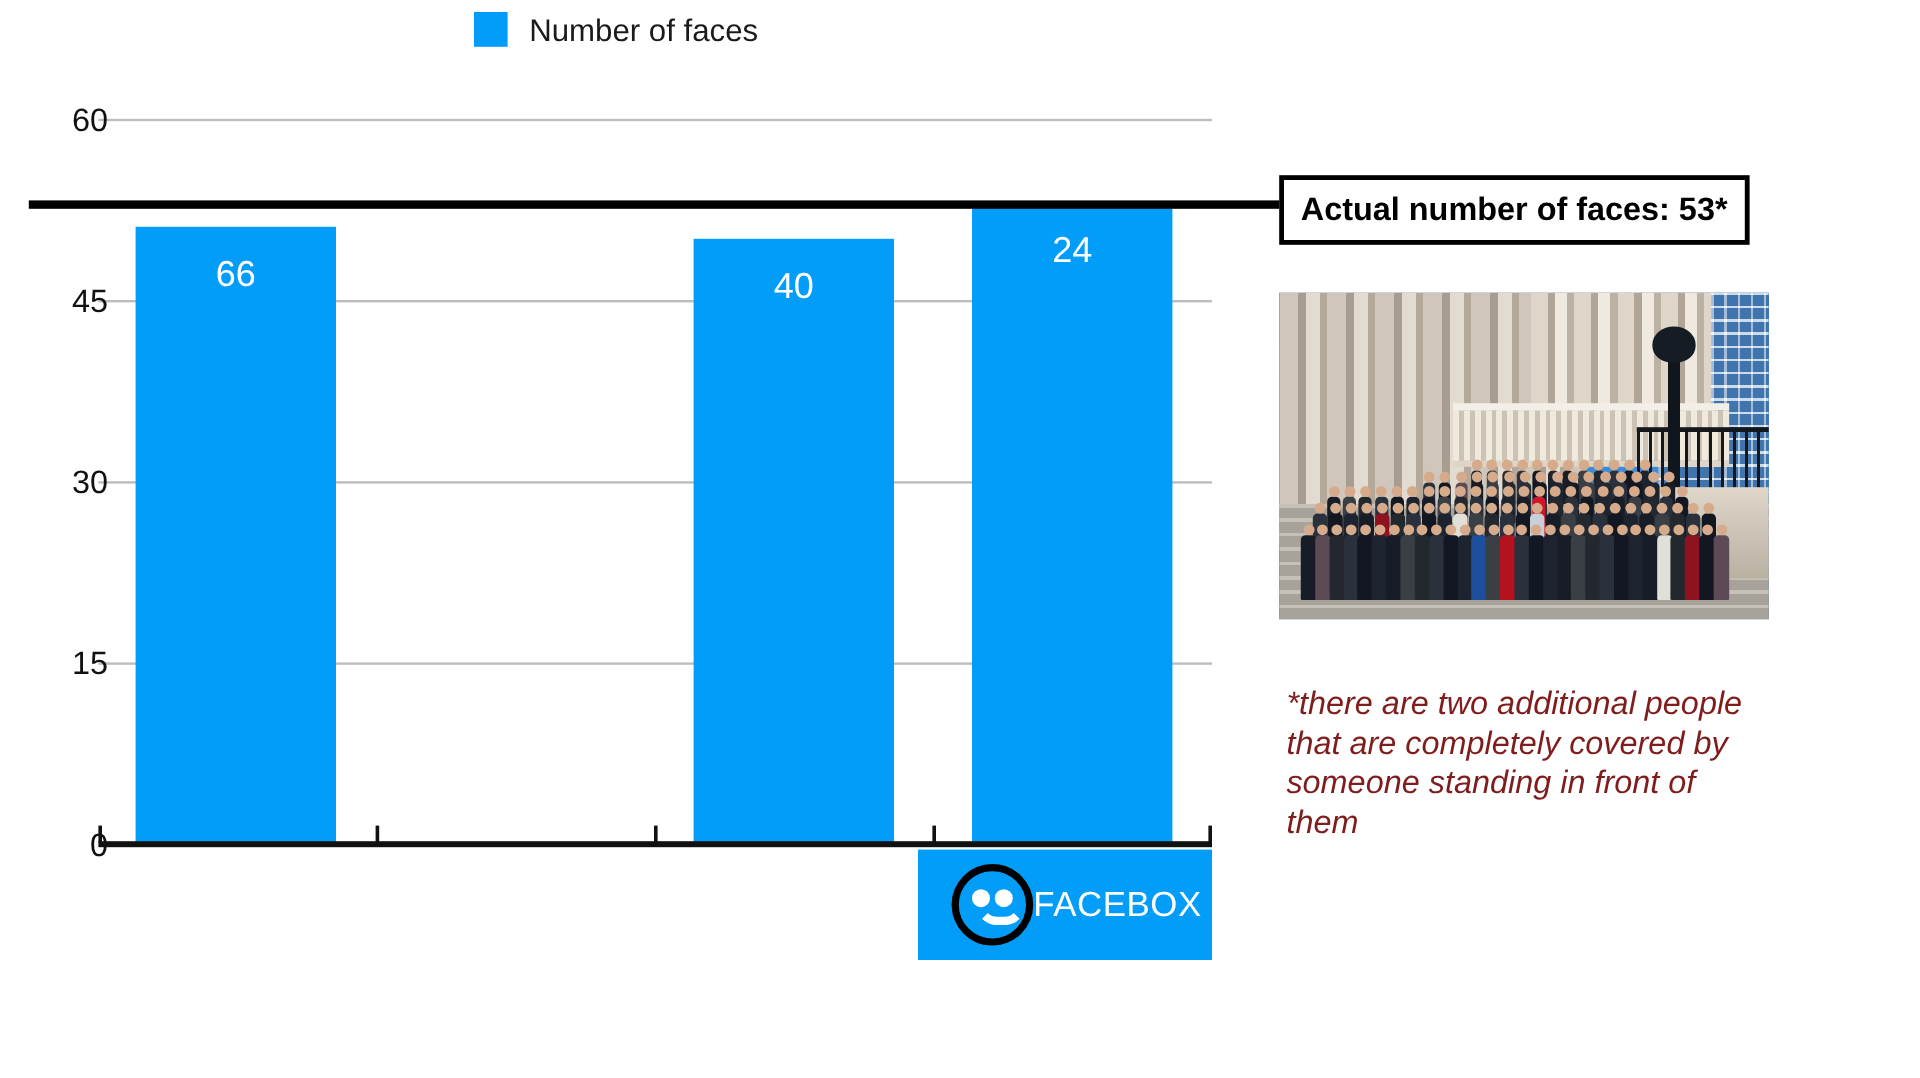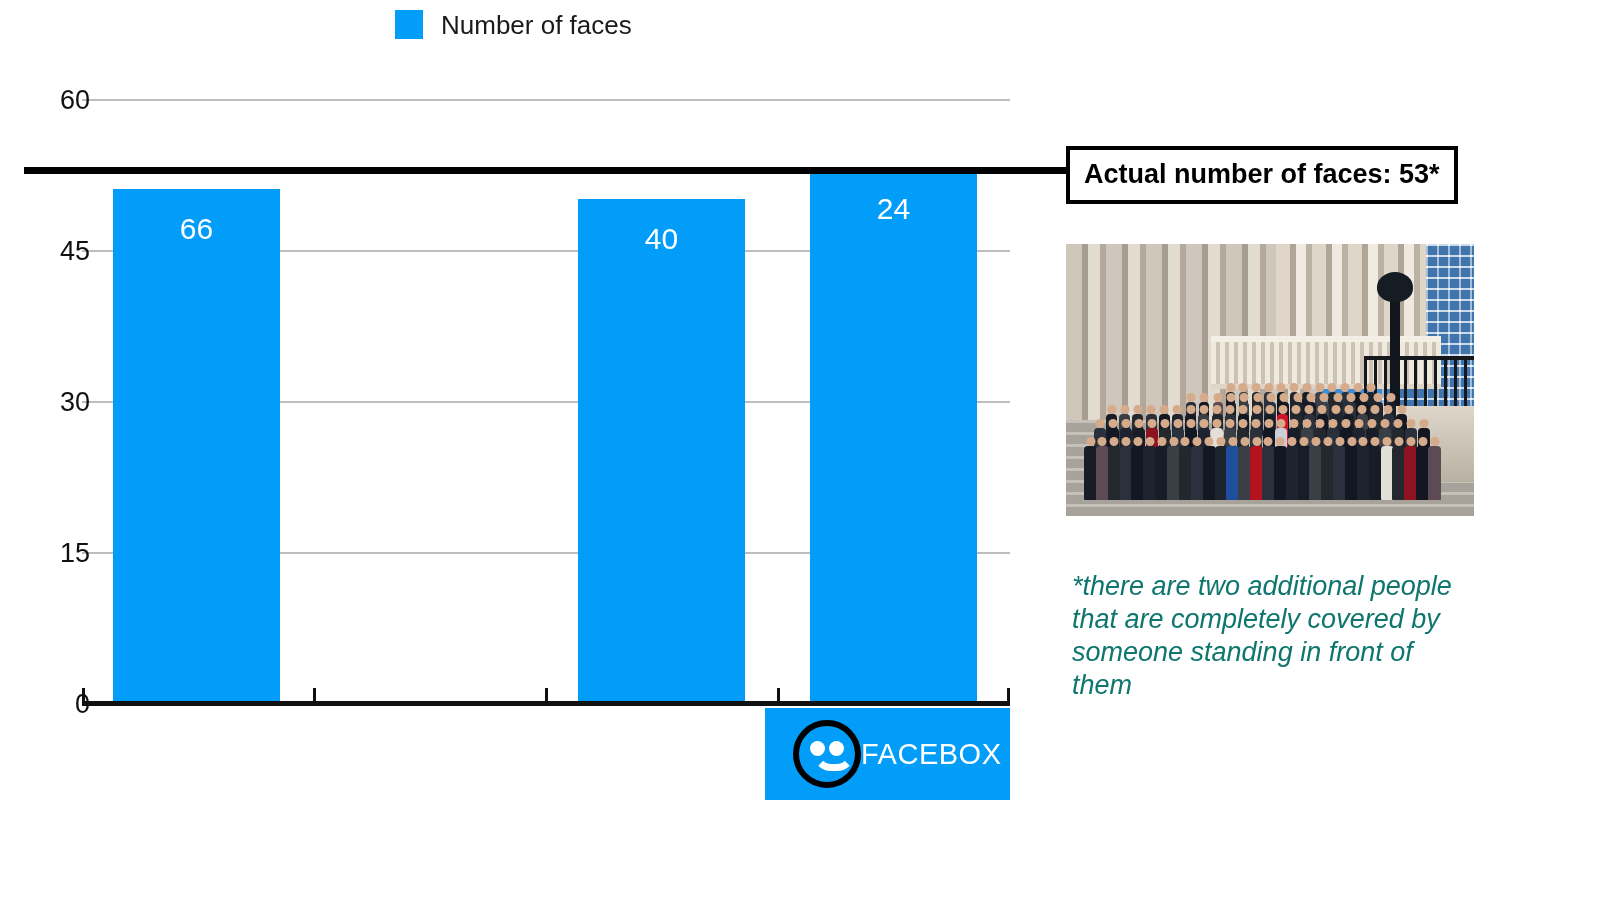--- a/index.html
+++ b/index.html
@@ -310,21 +310,21 @@
 
   
   .footnote {
     position: absolute;
     left: 1072px;
     top: 570px;
     width: 400px;
     font-size: 27px;
     line-height: 33px;
     font-style: italic;
-    color: #0f766e;
+    color: #7f1d1d;
   }
 </style>
 </head>
 <body>
 
 <div id="root">
 
   <div class="legend">
     <div class="legend-swatch"></div>
     <div class="legend-label">Number of faces</div>

